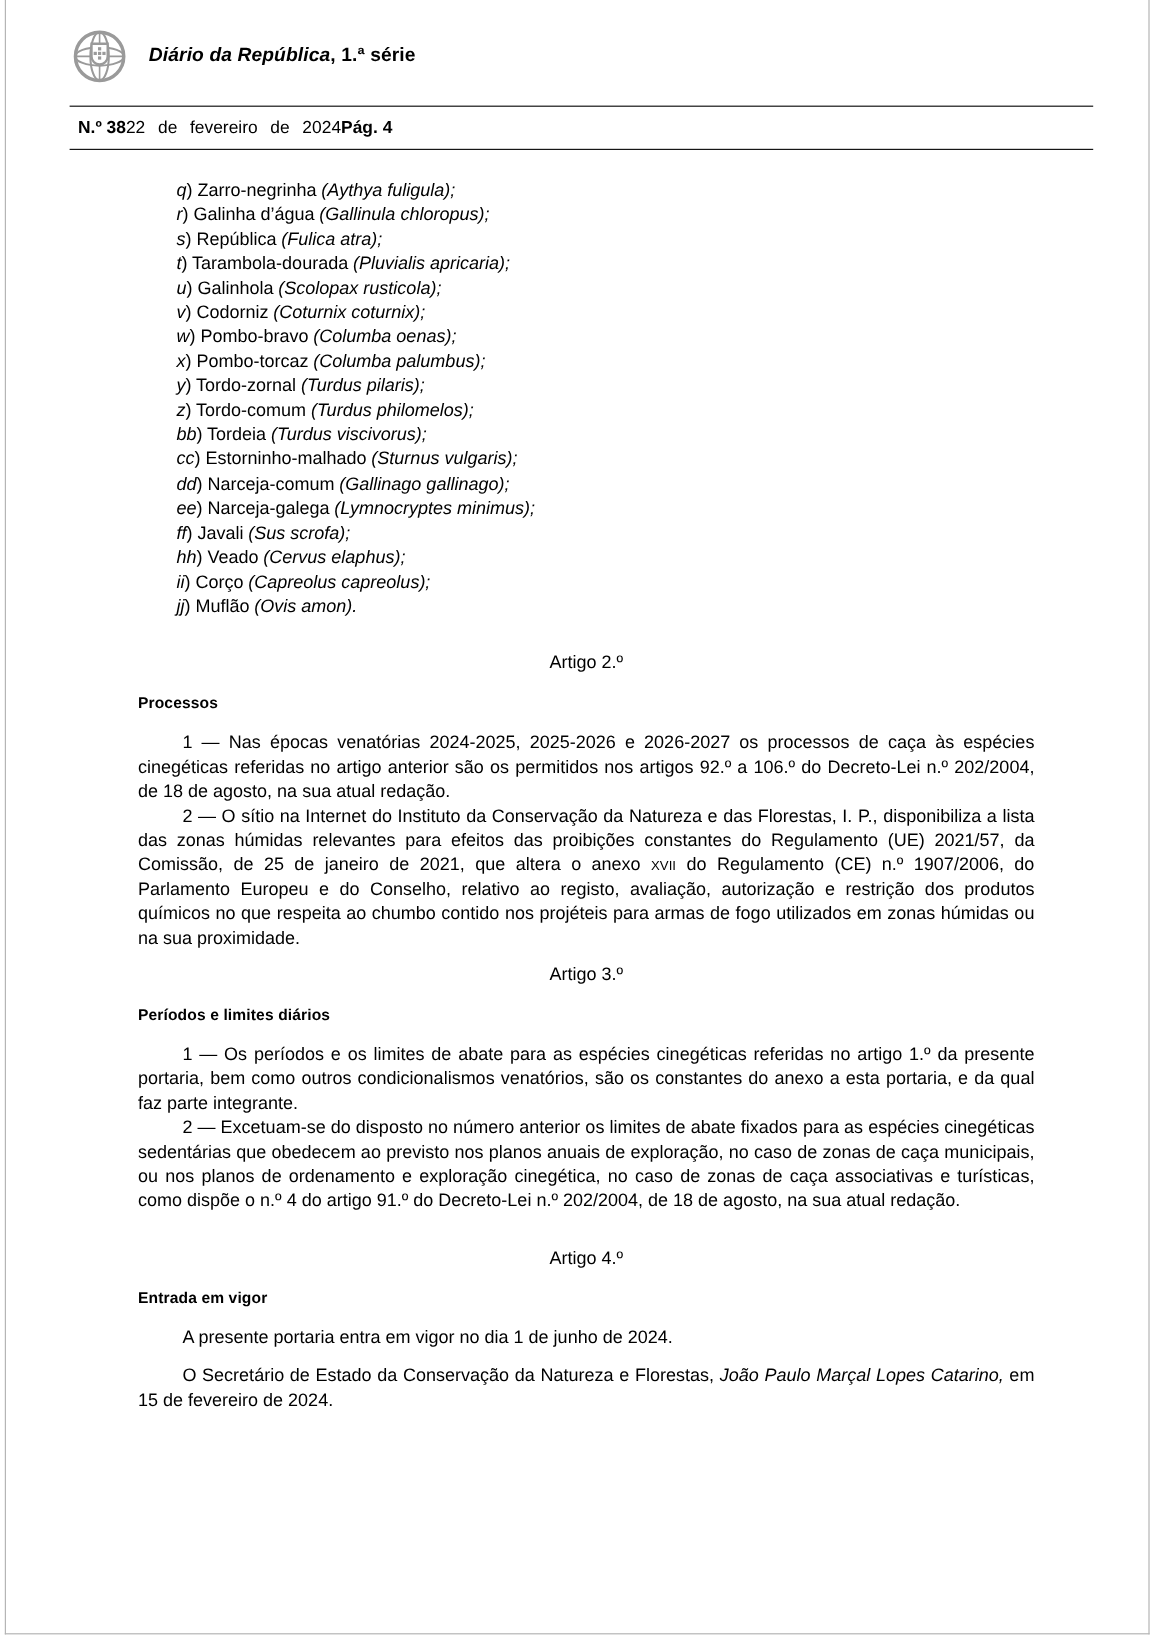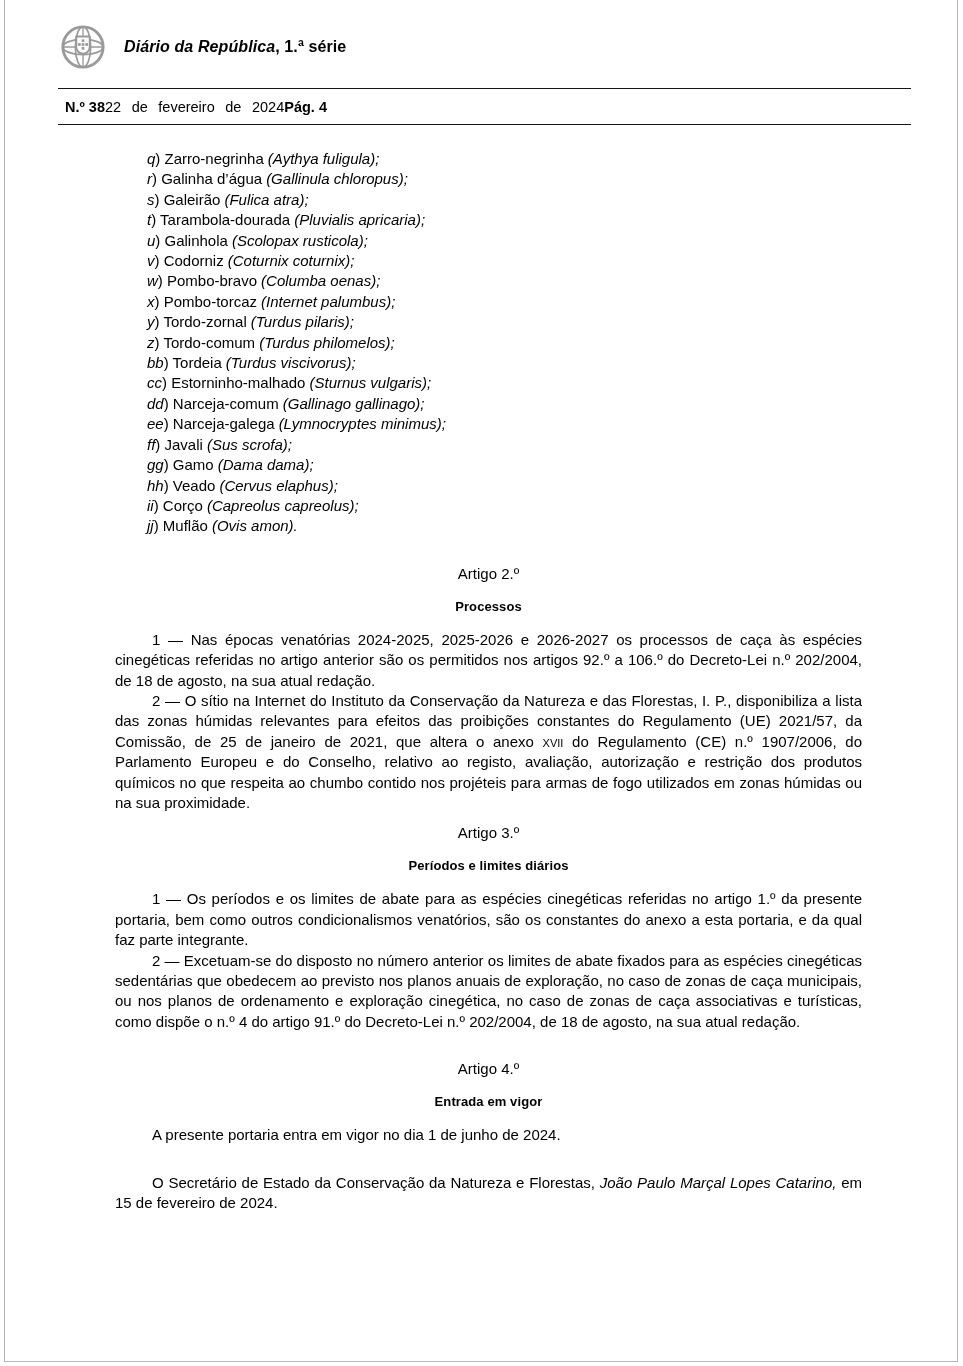--- a/index.html
+++ b/index.html
@@ -24,24 +24,24 @@
   .issue,.pagenum{font-weight:700;}
   .date{font-weight:400;word-spacing:.45em;}
   
   .content{margin:0 101px 0 115px;font-size:15px;line-height:20.4px;}
   .species-list{margin-top:24px;padding-left:32px;}
   .row{white-space:nowrap;}
   .marker{font-style:italic;}
   .sci{font-style:italic;margin-left:.27em;}
   h2.art{margin:27px 0 0;font-size:15px;font-weight:400;text-align:center;line-height:20px;}
   h2.art.tight{margin-top:10px;}
-  h3.sub{margin:14px 0 0;font-size:13px;font-weight:700;text-align:center;line-height:18px;letter-spacing:.1px;}
+  h3.sub{margin:14px 0 0;font-size:13px;font-weight:700;text-align:left;line-height:18px;letter-spacing:.1px;}
   p.para{margin:0;text-align:justify;text-indent:37px;}
   p.para.first{margin-top:14px;}
-  p.para.sig{margin-top:27px;}
+  p.para.sig{margin-top:12px;}
   .sc{font-variant:small-caps;}
   .it{font-style:italic;}
 </style>
 </head>
 <body>
 
 <div class="page-frame"></div>
 
 <div class="header">
   <div class="masthead">
@@ -71,34 +71,33 @@
     <span class="pagenum">Pág. 4</span>
   </div>
   <div class="rule"></div>
 </div>
 
 <div class="content">
 
   <div class="species-list">
       <div class="row"><i class="marker">q</i><span>) Zarro-negrinha</span><i class="sci">(Aythya fuligula);</i></div>
       <div class="row"><i class="marker">r</i><span>) Galinha d’água</span><i class="sci">(Gallinula chloropus);</i></div>
-      <div class="row"><i class="marker">s</i><span>) Galeirão</span><i class="sci">(Fulica atra);</i></div>
+      <div class="row"><i class="marker">s</i><span>) República</span><i class="sci">(Fulica atra);</i></div>
       <div class="row"><i class="marker">t</i><span>) Tarambola-dourada</span><i class="sci">(Pluvialis apricaria);</i></div>
       <div class="row"><i class="marker">u</i><span>) Galinhola</span><i class="sci">(Scolopax rusticola);</i></div>
       <div class="row"><i class="marker">v</i><span>) Codorniz</span><i class="sci">(Coturnix coturnix);</i></div>
       <div class="row"><i class="marker">w</i><span>) Pombo-bravo</span><i class="sci">(Columba oenas);</i></div>
-      <div class="row"><i class="marker">x</i><span>) Pombo-torcaz</span><i class="sci">(Internet palumbus);</i></div>
+      <div class="row"><i class="marker">x</i><span>) Pombo-torcaz</span><i class="sci">(Columba palumbus);</i></div>
       <div class="row"><i class="marker">y</i><span>) Tordo-zornal</span><i class="sci">(Turdus pilaris);</i></div>
       <div class="row"><i class="marker">z</i><span>) Tordo-comum</span><i class="sci">(Turdus philomelos);</i></div>
       <div class="row"><i class="marker">bb</i><span>) Tordeia</span><i class="sci">(Turdus viscivorus);</i></div>
       <div class="row"><i class="marker">cc</i><span>) Estorninho-malhado</span><i class="sci">(Sturnus vulgaris);</i></div>
       <div class="row"><i class="marker">dd</i><span>) Narceja-comum</span><i class="sci">(Gallinago gallinago);</i></div>
       <div class="row"><i class="marker">ee</i><span>) Narceja-galega</span><i class="sci">(Lymnocryptes minimus);</i></div>
       <div class="row"><i class="marker">ff</i><span>) Javali</span><i class="sci">(Sus scrofa);</i></div>
-      <div class="row"><i class="marker">gg</i><span>) Gamo</span><i class="sci">(Dama dama);</i></div>
       <div class="row"><i class="marker">hh</i><span>) Veado</span><i class="sci">(Cervus elaphus);</i></div>
       <div class="row"><i class="marker">ii</i><span>) Corço</span><i class="sci">(Capreolus capreolus);</i></div>
       <div class="row"><i class="marker">jj</i><span>) Muflão</span><i class="sci">(Ovis amon).</i></div>
     </div>
 
   <h2 class="art">Artigo 2.º</h2>
   <h3 class="sub">Processos</h3>
   <p class="para first">1 — Nas épocas venatórias 2024-2025, 2025-2026 e 2026-2027 os processos de caça às espécies cinegéticas referidas no artigo anterior são os permitidos nos artigos 92.º a 106.º do Decreto-Lei n.º 202/2004, de 18 de agosto, na sua atual redação.</p>
   <p class="para"><span>2 — O sítio na Internet do Instituto da Conservação da Natureza e das Florestas, I. P., disponibiliza a lista das zonas húmidas relevantes para efeitos das proibições constantes do Regulamento (UE) 2021/57, da Comissão, de 25 de janeiro de 2021, que altera o anexo </span><span class="sc">xvii</span><span> do Regulamento (CE) n.º 1907/2006, do Parlamento Europeu e do Conselho, relativo ao registo, avaliação, autorização e restrição dos produtos químicos no que respeita ao chumbo contido nos projéteis para armas de fogo utilizados em zonas húmidas ou na sua proximidade.</span></p>
 

